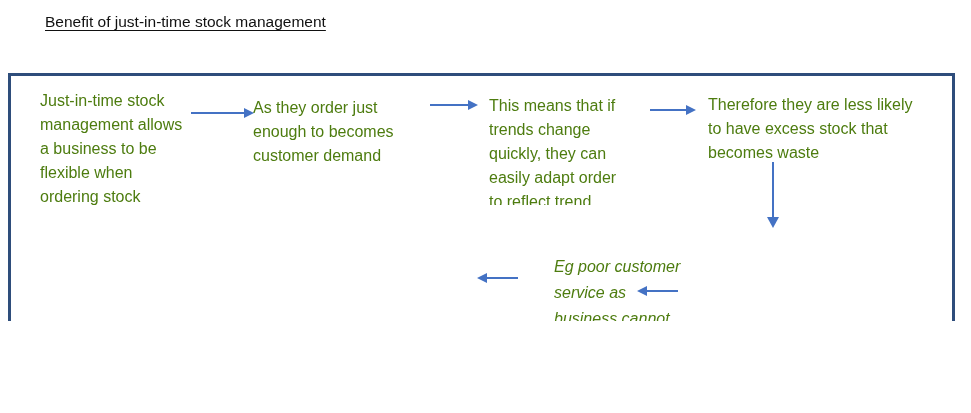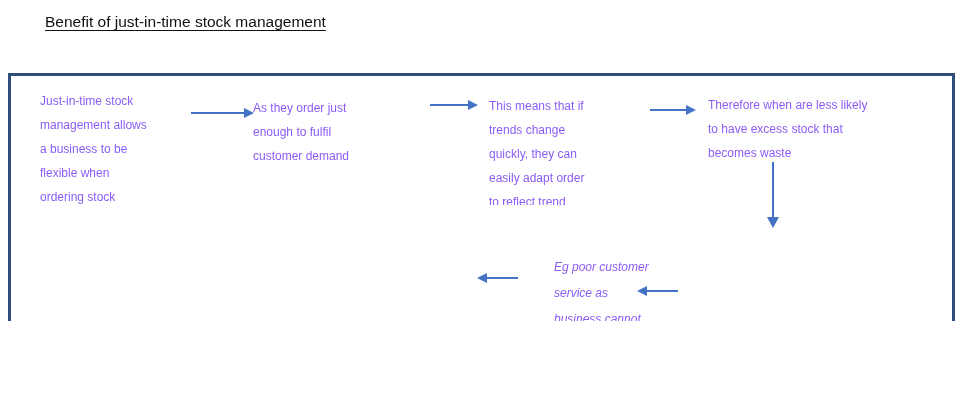--- a/index.html
+++ b/index.html
@@ -25,24 +25,24 @@
     position: absolute;
     left: 8px;
     top: 73px;
     width: 941px;
     height: 319px;
     border: 3px solid #2e4d7b;
     background: #ffffff;
   }
   .block {
     position: absolute;
-    font-size: 12px;
+    font-size: 16px;
     line-height: 24px;
     white-space: pre-line;
-    color: #8b5cf6;
+    color: #4d7c0f;
   }
   .block.italic {
     font-style: italic;
     line-height: 26px;
   }
   .block.clipped {
     height: 111px;
     overflow: hidden;
   }
   
@@ -89,30 +89,30 @@
 
   <div class="outer-box"></div>
 
   <div class="block" style="left:40px; top:89px; width:172px;">Just-in-time stock
 management allows
 a business to be
 flexible when
 ordering stock</div>
 
   <div class="block" style="left:253px; top:96px; width:182px;">As they order just
-enough to fulfil
+enough to becomes
 customer demand</div>
 
   <div class="block clipped" style="left:489px; top:94px; width:176px;">This means that if
 trends change
 quickly, they can
 easily adapt order
 to reflect trend</div>
 
-  <div class="block" style="left:708px; top:93px; width:238px;">Therefore when are less likely
+  <div class="block" style="left:708px; top:93px; width:238px;">Therefore they are less likely
 to have excess stock that
 becomes waste</div>
 
 
   <div class="block italic" style="left:543px; top:254px; width:150px;margin-left:11px;">Eg poor customer
 service as
 business cannot
 meet orders to
 customers</div>
 

